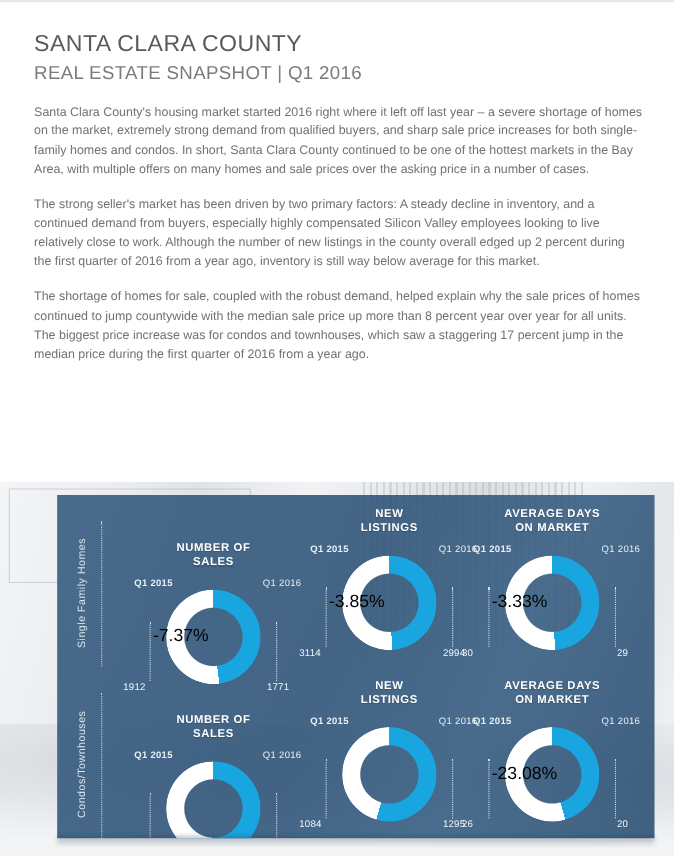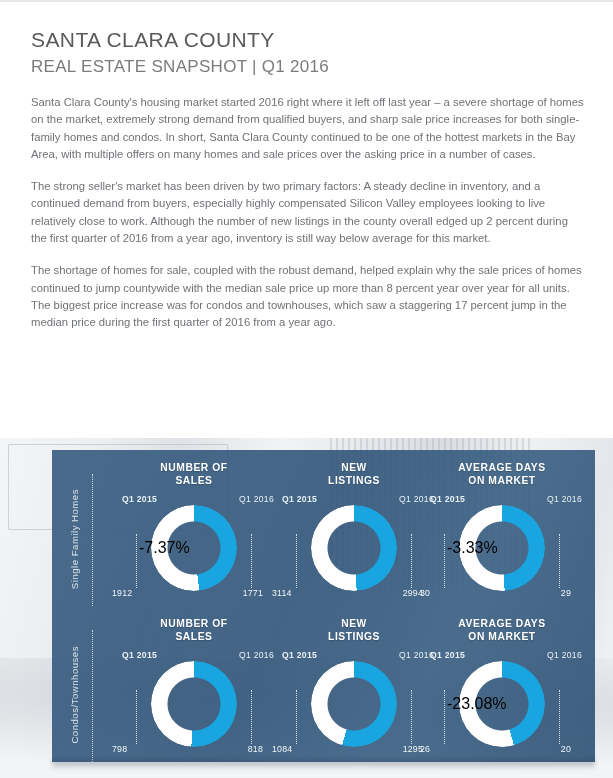--- a/index.html
+++ b/index.html
@@ -158,21 +158,21 @@
     height: 132px;
     border-left: 1px dotted rgba(225,234,242,.85);
   }
 
   .metric {
     position: absolute;
     top: 0;
     width: 168px;
     height: 156px;
   }
-  .metric-1 { left: 58px; }
+  .metric-1 { left: 58px; margin-top: 31px; }
   .metric-2 { left: 218px; }
   .metric-3 { left: 366px; }
 
   .metric-title {
     position: absolute;
     top: 12px;
     left: 0; right: 0;
     text-align: center;
     color: #ffffff;
     font-size: 10.3px;
@@ -291,20 +291,23 @@
         </div>
         <div class="yr yr-left">Q1 2015</div>
         <div class="yr yr-right">Q1 2016</div>
         <div class="donut" style="background: conic-gradient(rgb(25, 165, 224) 0deg, rgb(25, 165, 224) 176.4deg, rgb(255, 255, 255) 176.4deg, rgb(255, 255, 255) 360deg); mask: radial-gradient(circle, transparent 0px, transparent 26px, rgb(0, 0, 0) 27px);">
           
         </div>
         <div class="tick tick-left"></div>
         <div class="tick tick-right"></div>
         <div class="val val-left">3114</div>
         <div class="val val-right">2994</div>
+      <div class="hole" style="mask: none; position: absolute; left: 50%; top: 98px; transform: translate(-50%, -50%); width: 110px;">
+            <span class="pct">-3.85%</span>
+          </div>
         </div>
 
       <div class="metric metric-3">
         <div class="metric-title">
           <i>AVERAGE DAYS</i>
           <i>ON MARKET</i>
         </div>
         <div class="yr yr-left">Q1 2015</div>
         <div class="yr yr-right">Q1 2016</div>
         <div class="donut" style="background: conic-gradient(rgb(25, 165, 224) 0deg, rgb(25, 165, 224) 176.4deg, rgb(255, 255, 255) 176.4deg, rgb(255, 255, 255) 360deg); mask: radial-gradient(circle, transparent 0px, transparent 26px, rgb(0, 0, 0) 27px);">

